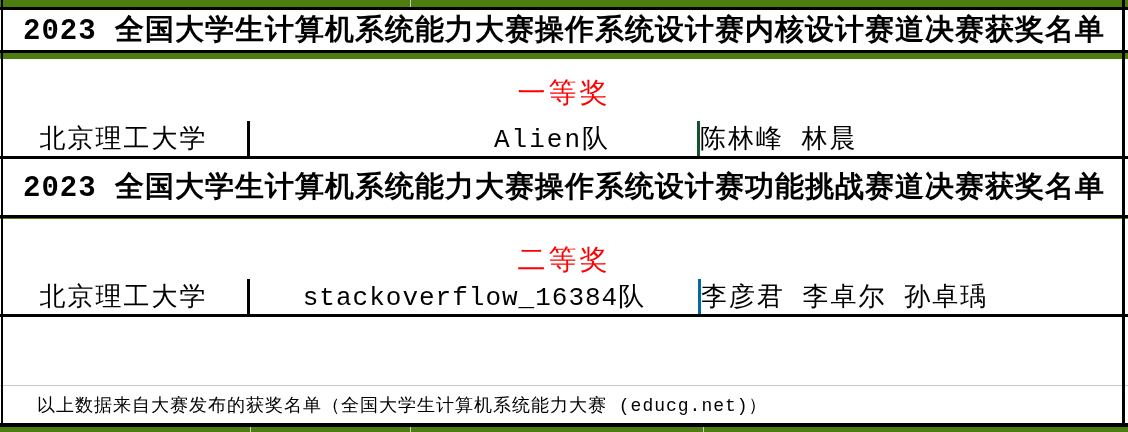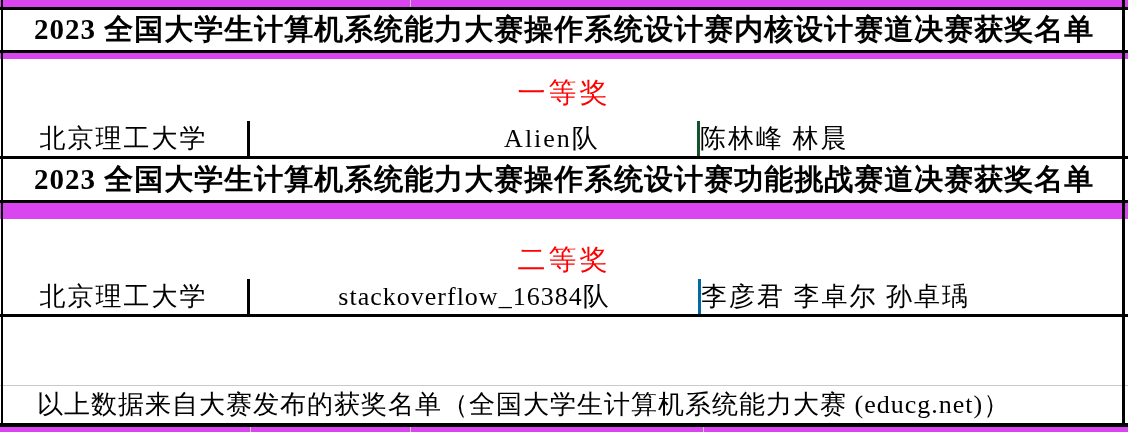--- a/index.html
+++ b/index.html
@@ -1,20 +1,20 @@
 <!DOCTYPE html>
 <html><head>
 <meta charset="utf-8">
 <style>
   html,body{margin:0;padding:0;background:#ffffff;}
   .canvas{
     position:relative;
     width:1128px;height:432px;
-    background:#d946ef;
-    font-family:Liberation Serif, serif;
+    background:#4d7c0f;
+    font-family:Liberation Mono, monospace;
     overflow:hidden;
     color:#000;
   }
   .row{
     position:absolute;left:0;width:1128px;
     box-sizing:border-box;
     display:flex;align-items:center;justify-content:center;
     background:#fff;
   }
   .header-row{
@@ -44,21 +44,21 @@
     letter-spacing:2px;
   }
   .cell-univ{width:250px;border-right:3px solid #000;}
   .cell-gap{width:157px;border-right:1px solid #c9c9c9;}
   .cell-team1{width:293px;border-right:3px solid #14532d;}
   .cell-team2{width:451px;border-right:3px solid #0369a1;letter-spacing:1px;}
   .cell-members{flex:1;justify-content:flex-start;}
   .empty-row{border-bottom:1px solid #c9c9c9;}
   .footer-row{
     border-bottom:4px solid #000;
-    font-size:26px;
+    font-size:18px;
     justify-content:flex-start;
     padding-left:37px;
     letter-spacing:1px;
     white-space:nowrap;
   }
   .side-border{position:absolute;top:0;height:427px;background:#000;z-index:6;}
   .side-left{left:1px;width:2px;}
   .side-right{left:1122px;width:3px;}
   .gridtick{position:absolute;width:1px;background:#c9c9c9;z-index:2;}
   .tick-top{top:0;height:7px;}
@@ -85,21 +85,21 @@
     </div>
     <div class="cell cell-gap"></div>
     <div class="cell cell-team1">
       <span>Alien队</span>
     </div>
     <div class="cell cell-members">
       <span>陈林峰 林晨</span>
     </div>
   </div>
 
-  <div class="row header-row" style="top:159px;height:44px;border-top:none">
+  <div class="row header-row" style="top:159px;height:59px;border-top:none">
     <span>2023 全国大学生计算机系统能力大赛操作系统设计赛功能挑战赛道决赛获奖名单</span>
   </div>
 
   <div class="row award-row" style="top:219px;height:84px">
     <span>二等奖</span>
   </div>
 
   <div class="row data-row" style="top:277px;height:40px">
     <div class="cell cell-univ">
       <span>北京理工大学</span>

